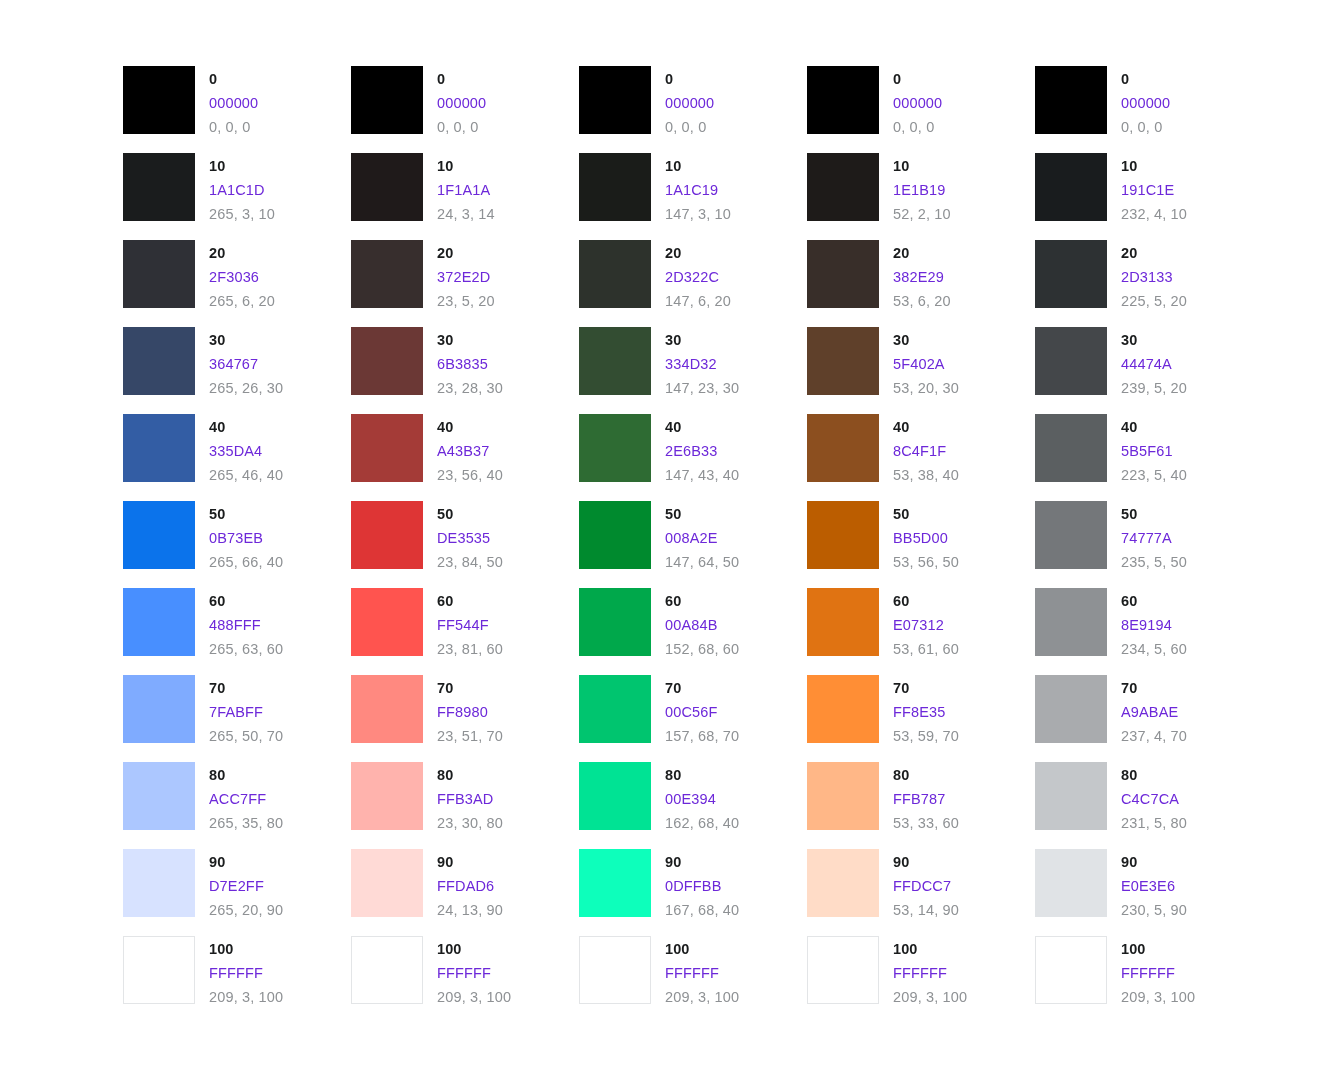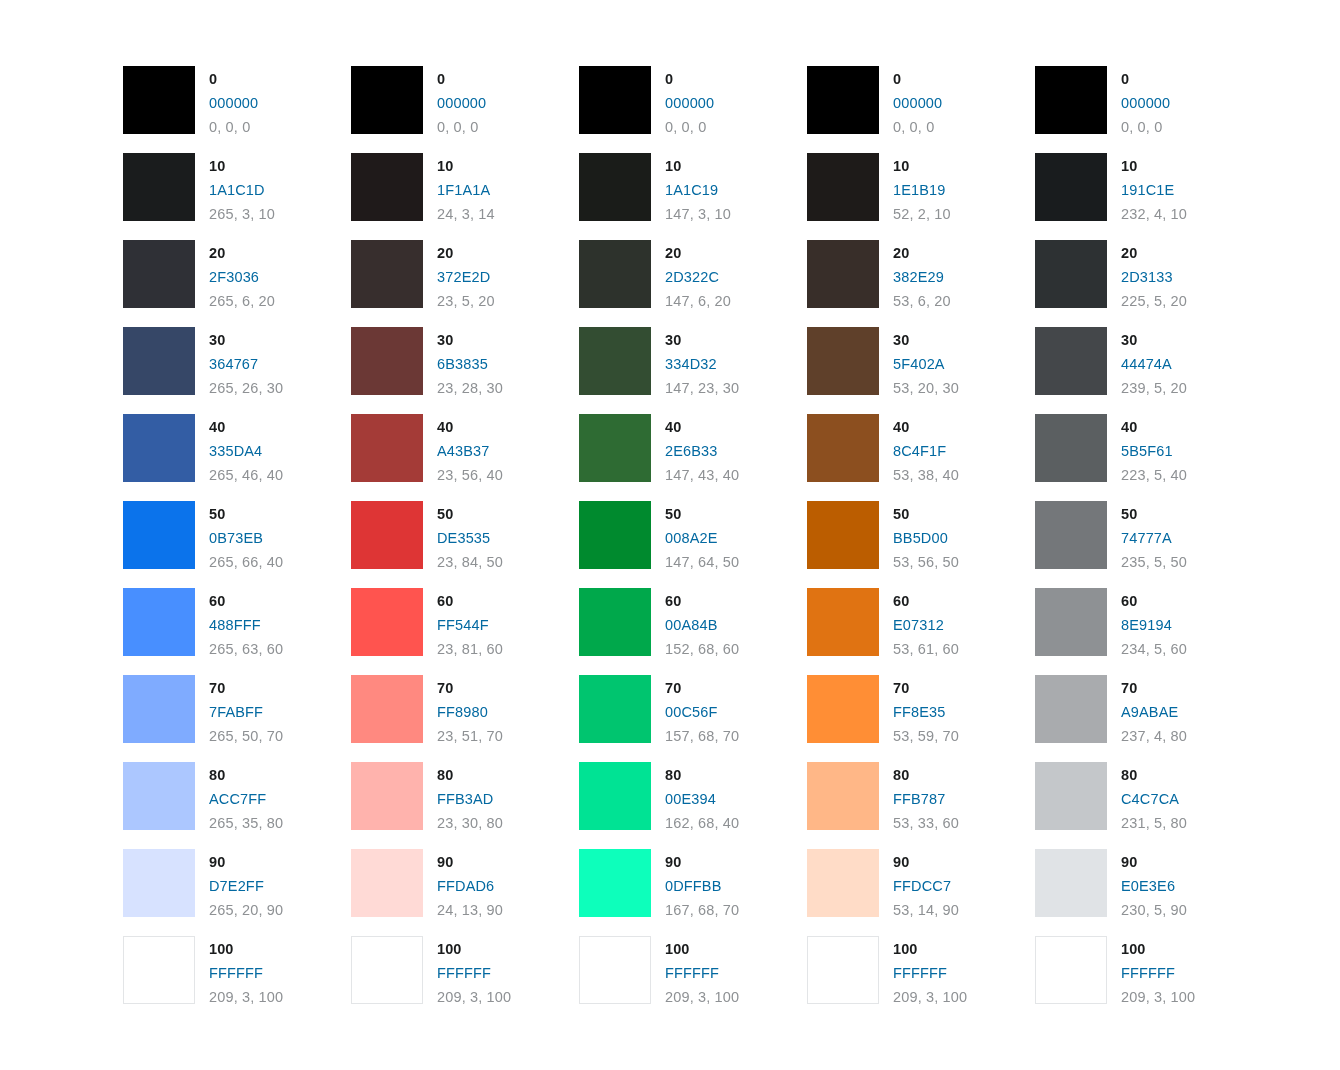--- a/index.html
+++ b/index.html
@@ -58,21 +58,21 @@
     font-size: 14.5px;
     font-weight: bold;
     color: #1a1c1d;
     line-height: 24px;
     letter-spacing: 0.1px;
   }
 
   .swatch-hex {
     font-size: 14.5px;
     font-weight: normal;
-    color: #0369a1;
+    color: #6d28d9;
     line-height: 24px;
     letter-spacing: 0.15px;
   }
 
   .swatch-hcl {
     font-size: 14.5px;
     font-weight: normal;
     color: #8e9194;
     line-height: 24px;
     letter-spacing: 0.15px;
@@ -333,21 +333,21 @@
           <div class="swatch-step">80</div>
           <div class="swatch-hex">00E394</div>
           <div class="swatch-hcl">162, 68, 40</div>
         </div>
       </div>
       <div class="swatch-row">
         <div class="swatch-chip" style="background-color: rgb(13, 255, 187);"></div>
         <div class="swatch-info">
           <div class="swatch-step">90</div>
           <div class="swatch-hex">0DFFBB</div>
-          <div class="swatch-hcl">167, 68, 70</div>
+          <div class="swatch-hcl">167, 68, 40</div>
         </div>
       </div>
       <div class="swatch-row">
         <div class="swatch-chip bordered" style="background-color: rgb(255, 255, 255);"></div>
         <div class="swatch-info">
           <div class="swatch-step">100</div>
           <div class="swatch-hex">FFFFFF</div>
           <div class="swatch-hcl">209, 3, 100</div>
         </div>
       </div>
@@ -497,21 +497,21 @@
           <div class="swatch-step">60</div>
           <div class="swatch-hex">8E9194</div>
           <div class="swatch-hcl">234, 5, 60</div>
         </div>
       </div>
       <div class="swatch-row">
         <div class="swatch-chip" style="background-color: rgb(169, 171, 174);"></div>
         <div class="swatch-info">
           <div class="swatch-step">70</div>
           <div class="swatch-hex">A9ABAE</div>
-          <div class="swatch-hcl">237, 4, 80</div>
+          <div class="swatch-hcl">237, 4, 70</div>
         </div>
       </div>
       <div class="swatch-row">
         <div class="swatch-chip" style="background-color: rgb(196, 199, 202);"></div>
         <div class="swatch-info">
           <div class="swatch-step">80</div>
           <div class="swatch-hex">C4C7CA</div>
           <div class="swatch-hcl">231, 5, 80</div>
         </div>
       </div>

